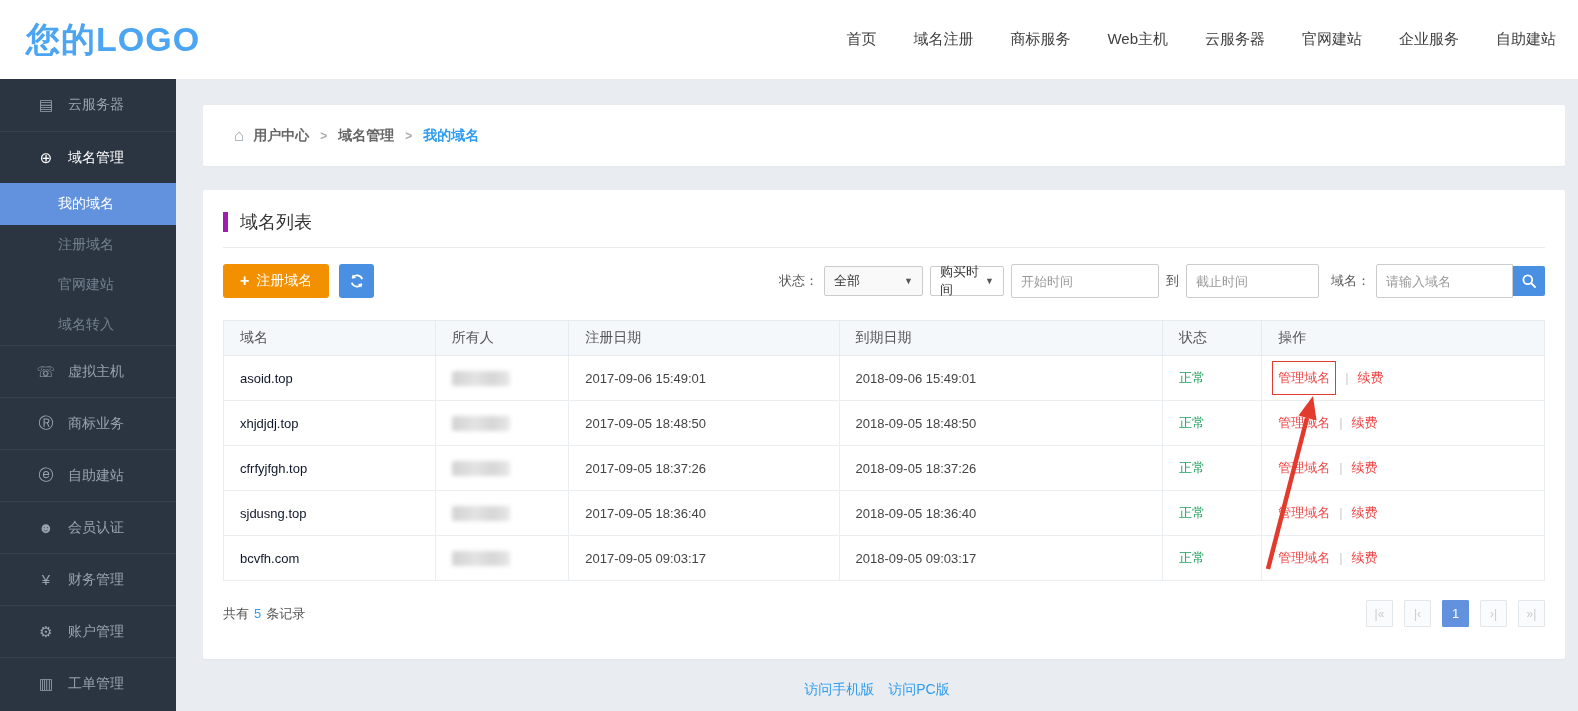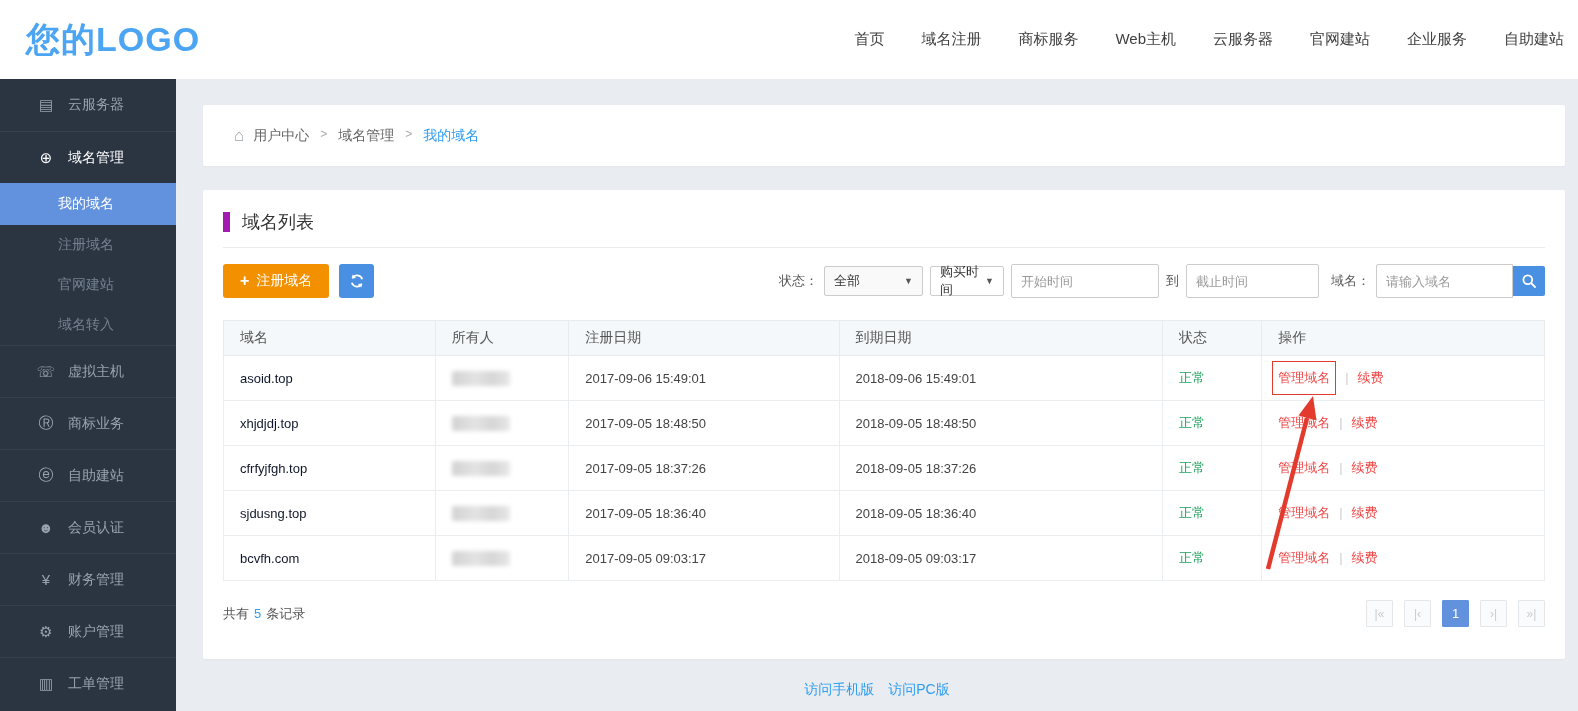--- a/index.html
+++ b/index.html
@@ -13,21 +13,21 @@
   }
   
   .top-header {
     position:absolute; left:0; top:0; width:1578px; height:79px;
     background:#ffffff; display:flex; align-items:center; z-index:5;
   }
   .logo {
     margin-left:26px; font-size:34px; font-weight:bold;
     color:#4ba5f2; letter-spacing:1px; cursor:pointer;
   }
-  .top-nav { margin-left:auto; margin-right:14px; display:flex; align-items:center; gap:37px; }
+  .top-nav { margin-left:auto; margin-right:22px; display:flex; align-items:center; gap:37px; }
   .nav-item { font-size:15px; color:#404040; cursor:pointer; white-space:nowrap; }
 
   
   .sidebar {
     position:absolute; left:0; top:79px; width:176px; height:632px;
     background:#2b3542; z-index:4; overflow:hidden;
   }
   .side-parent {
     height:52px; display:flex; align-items:center;
     padding-left:35px; color:#99a2ae; font-size:14px; cursor:pointer;
@@ -54,21 +54,21 @@
   .crumb-sep { font-size:12px; color:#aaa; margin:0 11px; }
 
   
   .main-panel {
     position:absolute; left:203px; top:190px; width:1362px; height:469px;
     background:#ffffff; border-radius:2px; padding:0 20px;
     box-shadow:0 1px 2px rgba(0,0,0,0.03);
   }
   .panel-title {
     margin-top:22px; font-size:18px; font-weight:normal; color:#333;
-    border-left:7px solid #a21caf; padding-left:12px; line-height:20px;
+    border-left:5px solid #a21caf; padding-left:12px; line-height:20px;
   }
   .title-divider { margin-top:15px; border-bottom:1px solid #e8ecef; }
 
   .toolbar { margin-top:16px; display:flex; align-items:center; height:34px; }
   .btn-register {
     height:34px; padding:0 17px; background:#f39000; color:#fff; border:none;
     border-radius:3px; font-size:14px; cursor:pointer; display:flex; align-items:center; gap:7px;
     font-family:inherit;
   }
   .btn-register .plus { font-size:16px; font-weight:bold; }
@@ -213,21 +213,21 @@
       <span>账户管理</span>
     </div>
     <div class="side-parent">
       <span class="side-icon">▥</span>
       <span>工单管理</span>
     </div>
   </div>
 
 <div class="breadcrumb-panel">
   <span class="home-icon">⌂</span>
-  <span class="crumb-wrap" style="display:flex;align-items:flex-start;">
+  <span class="crumb-wrap" style="display:flex;align-items:center;font-weight:bold;">
       <span class="crumb">用户中心</span>
       <span class="crumb-sep">&gt;</span>
       <span class="crumb">域名管理</span>
       <span class="crumb-sep">&gt;</span>
       <span class="crumb active">我的域名</span>
     </span>
 </div>
 
 <div class="main-panel">
   <h2 class="panel-title">域名列表</h2>

